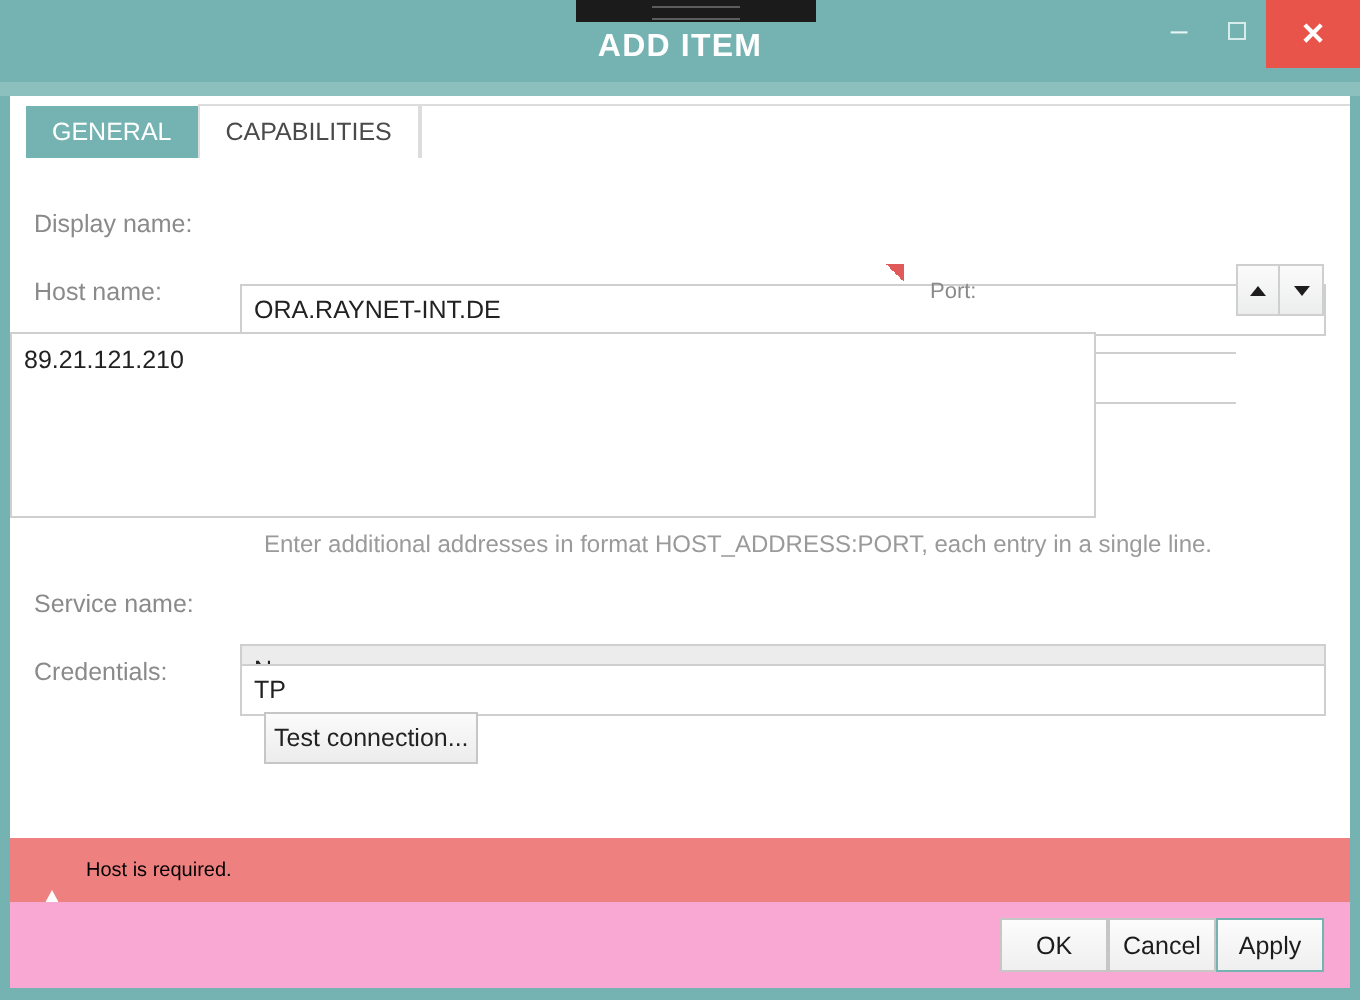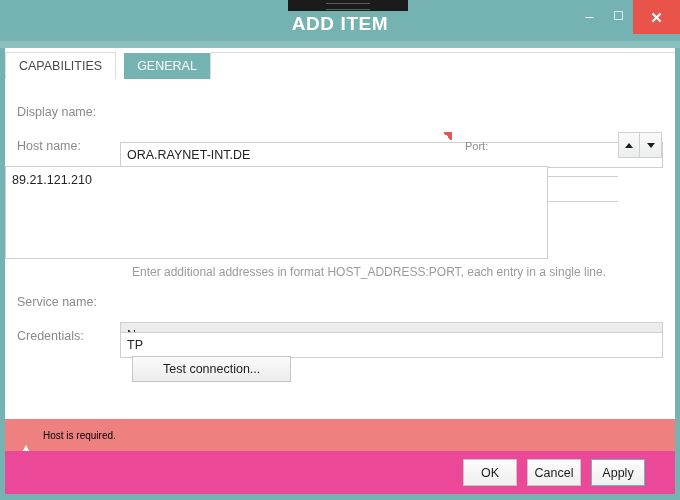--- a/index.html
+++ b/index.html
@@ -27,21 +27,21 @@
   }
   .overlay-bar .grip{
     position:absolute;left:50%;top:3px;transform:translateX(-50%);
     width:44px;height:5px;
     border-top:1px solid #5d5d5d;
     border-bottom:1px solid #5d5d5d;
   }
   .title-text{
     position:absolute;left:0;top:0;width:680px;height:41px;
     display:flex;align-items:center;justify-content:center;
-    color:#ffffff;font-size:19px;font-weight:bold;letter-spacing:0.6px;
+    color:#ffffff;font-size:16px;font-weight:bold;letter-spacing:0.6px;
     padding-top:6px;box-sizing:border-box;
   }
   .winbtns{position:absolute;right:0;top:0;height:30px;display:flex;align-items:flex-start;}
   .winbtn{
     width:29px;height:30px;display:flex;align-items:center;justify-content:center;
     color:#e9f4f4;font-size:13px;line-height:1;cursor:default;background:transparent;
   }
   .winbtn.min{padding-bottom:9px;font-size:15px;}
   .winbtn .sq{width:9px;height:9px;border:1px solid #d9ecec;box-sizing:border-box;}
   .winbtn.close{
@@ -147,21 +147,21 @@
     font-size:12.5px;color:#222;padding:0 6px;
     font-family:"Liberation Sans", sans-serif;outline:none;
   }
   .sel-arrow{
     position:absolute;right:10px;top:11px;width:0;height:0;
     border-left:4px solid transparent;border-right:4px solid transparent;
     border-top:5px solid #3a3a3a;pointer-events:none;
   }
   
   #test-btn{
-    position:absolute;left:127px;top:277px;height:26px;padding:0 30px;
+    position:absolute;left:127px;top:277px;height:26px;padding:0 4px;
     background:linear-gradient(to bottom,#fbfbfb,#ececec);
     border:1px solid #c6c6c6;font-size:12.5px;color:#222;
     font-family:"Liberation Sans", sans-serif;cursor:default;
   }
   
   .errorbar{
     position:absolute;left:0;top:419px;width:670px;height:32px;
     background:#ef8080;display:flex;align-items:center;padding-left:14px;
     box-sizing:border-box;
   }
@@ -173,22 +173,22 @@
   .warn-icon .bang{
     position:absolute;left:6.5px;top:4.5px;width:2px;height:5px;background:#ef8080;
   }
   .warn-icon .dot{
     position:absolute;left:6.5px;top:10.5px;width:2px;height:2px;background:#ef8080;
   }
   .err-text{color:#000000;font-size:10px;}
   
   .footer{
     position:absolute;left:0;top:451px;width:670px;height:43px;
-    background:#ec4899;display:flex;align-items:center;justify-content:flex-end;
-    padding-right:30px;box-sizing:border-box;gap:10px;
+    background:#f9a8d4;display:flex;align-items:center;justify-content:flex-end;
+    padding-right:13px;box-sizing:border-box;
   }
   .dlg-btn{
     width:54px;height:27px;box-sizing:border-box;
     background:linear-gradient(to bottom,#fcfcfc,#efefef);
     border:1px solid #c6c6c6;font-size:12.5px;color:#1c1c1c;
     font-family:"Liberation Sans", sans-serif;cursor:default;
     display:flex;align-items:center;justify-content:center;
   }
   .dlg-btn.primary{border:1px solid #74b3b2;}
 </style>
@@ -208,22 +208,22 @@
         <span class="sq"></span>
       </div>
       <div class="winbtn close">✕</div>
     </div>
   </div>
 
   <div class="sub-strip"></div>
 
   <div class="tabs">
     <div class="tabstrip">
+      <div class="tab active">GENERAL</div>
       <div class="tab inactive">CAPABILITIES</div>
-      <div class="tab active">GENERAL</div>
       <div class="tab-rest"></div>
     </div>
   </div>
 
   <div class="body">
 
     <div class="row" id="row-display">
       <div class="label">Display name:</div>
       <input class="field-input" id="display-input" type="text" value="ORA.RAYNET-INT.DE" style="">
     </div>

